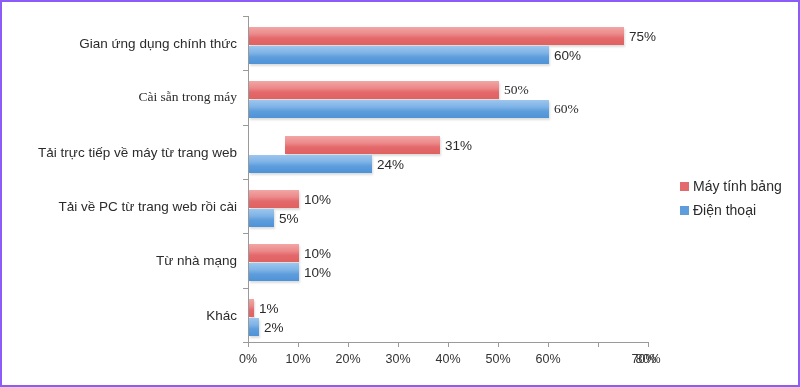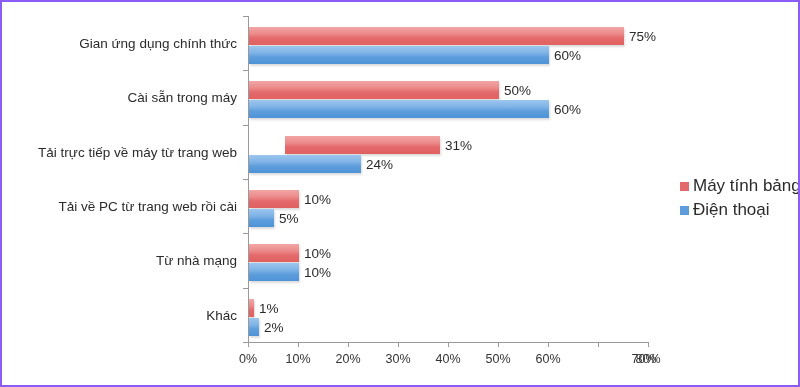--- a/index.html
+++ b/index.html
@@ -135,21 +135,21 @@
   }
   .legend-swatch {
     width: 9px;
     height: 9px;
     margin-right: 4px;
     flex: 0 0 auto;
   }
   .legend-swatch.tablet { background: #e4696c; }
   .legend-swatch.phone  { background: #5d9ddc; }
   .legend-text {
-    font-size: 17px;
+    font-size: 14px;
     color: #2b2b2b;
     white-space: nowrap;
   }
 </style>
 </head>
 <body>
 
 <div id="chart-frame">
 
   <div id="plot">
@@ -178,35 +178,35 @@
     <div id="rows">
         <div class="cat-row" style="top: 0px; height: 54.3333px;">
           <div class="cat-label">Gian ứng dụng chính thức</div>
           <div class="bar tablet" style="width: 375px;">
             <span class="bar-value">75%</span>
           </div>
           <div class="bar phone" style="width: 300px;">
             <span class="bar-value">60%</span>
           </div>
         </div>
-        <div class="cat-row" style="top: 54.3333px; height: 54.3333px;">
+        <div class="cat-row" style="top: 54.3333px; height: 54.3333px; font-family: Liberation Serif, serif;">
           <div class="cat-label">Cài sẵn trong máy</div>
           <div class="bar tablet" style="width: 250px;">
             <span class="bar-value">50%</span>
           </div>
           <div class="bar phone" style="width: 300px;">
             <span class="bar-value">60%</span>
           </div>
         </div>
         <div class="cat-row" style="top: 108.667px; height: 54.3333px;">
           <div class="cat-label">Tải trực tiếp về máy từ trang web</div>
           <div class="bar tablet" style="width: 155px; margin-left: 36px;">
             <span class="bar-value">31%</span>
           </div>
-          <div class="bar phone" style="width: 112px;">
+          <div class="bar phone" style="width: 123px;">
             <span class="bar-value">24%</span>
           </div>
         </div>
         <div class="cat-row" style="top: 163px; height: 54.3333px;">
           <div class="cat-label">Tải về PC từ trang web rồi cài</div>
           <div class="bar tablet" style="width: 50px;">
             <span class="bar-value">10%</span>
           </div>
           <div class="bar phone" style="width: 25px;">
             <span class="bar-value">5%</span>

